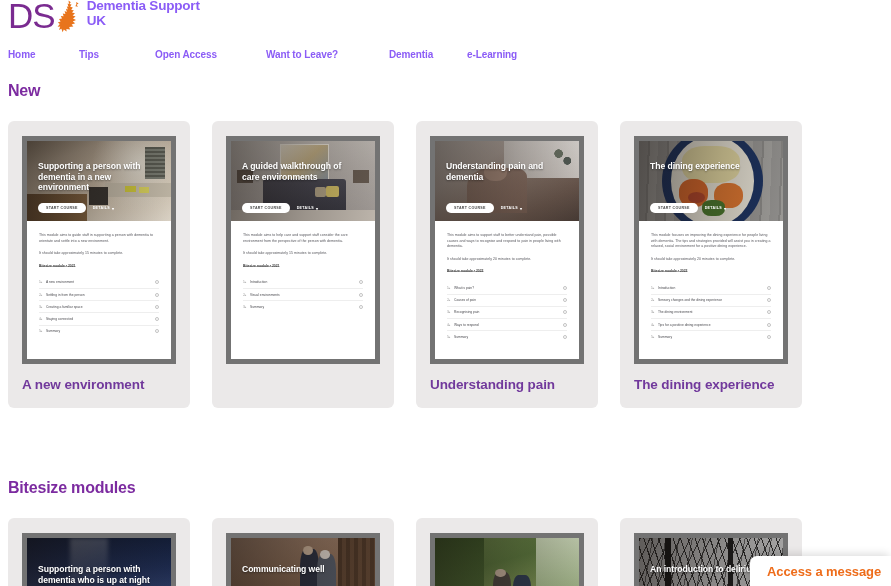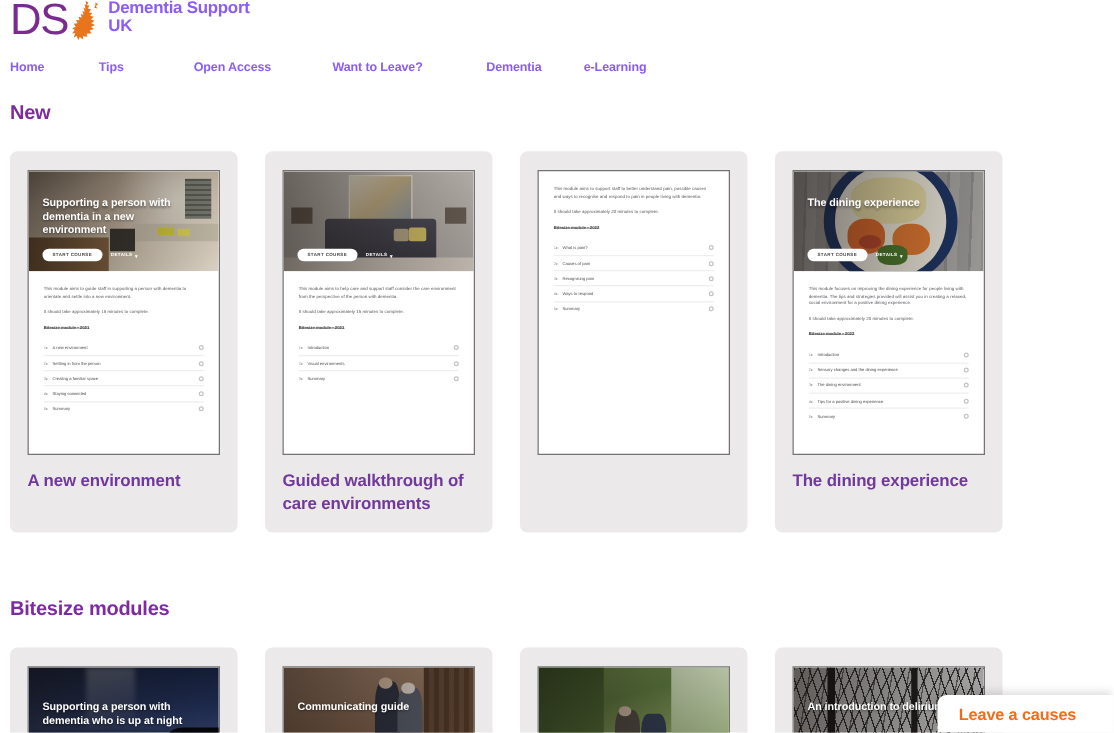--- a/index.html
+++ b/index.html
@@ -56,21 +56,21 @@
     background: #ebe9e9;
     border-radius: 6px;
     padding: 15px 14px 0 14px;
     position: relative;
     cursor: pointer;
   }
   .course-card.tall { padding-bottom: 0; }
 
   .thumb {
     width: 154px; background: #ffffff;
-    border: 1px solid #737373;
+    border: 5px solid #737373;
     overflow: hidden;
     position: relative;
   }
   #row-new .thumb { height: 228px; }
   #row-bitesize .thumb { height: 120px; }
 
   .thumb-hero {
     position: relative; width: 100%; height: 80px;
     overflow: hidden;
   }
@@ -253,20 +253,21 @@
         <div class="hero-bg" style="background:linear-gradient(175deg,#cfcac4 0%,#bdb7b2 40%,#a9a39f 100%);">
           <div style="position:absolute;left:34%;top:4%;width:34%;height:48%;background:linear-gradient(135deg,#efe8d8,#cdb98d 50%,#8e9aa6);border:1px solid #f3eee3;"></div>
           <div style="position:absolute;left:22%;top:48%;width:58%;height:40%;background:linear-gradient(180deg,#4c4c57,#3a3a44);border-radius:3px 3px 0 0;"></div>
           <div style="position:absolute;left:4%;top:36%;width:11%;height:16%;background:#6b5f55;"></div>
           <div style="position:absolute;right:4%;top:36%;width:11%;height:16%;background:#6b5f55;"></div>
           <div style="position:absolute;left:66%;top:56%;width:9%;height:14%;background:#d9c56a;border-radius:2px;"></div>
           <div style="position:absolute;left:58%;top:58%;width:8%;height:12%;background:#b8aa8c;border-radius:2px;"></div>
           <div style="position:absolute;left:0;bottom:0;width:100%;height:14%;background:#cfc7bd;"></div>
         </div>
         <div class="hero-shade"></div>
+        <div class="hero-title">A guided walkthrough of care environments</div>
         <div class="hero-btns">
           <div class="btn-start">START COURSE</div>
           <div class="btn-details">
             <span>DETAILS</span>
             <span class="chev">▾</span>
           </div>
         </div>
       </div>
       <div class="thumb-body">
         <div class="tb-para">This module aims to help care and support staff consider the care environment from the perspective of the person with dementia.</div>
@@ -284,25 +285,41 @@
               <span class="circ"></span>
             </div>
           <div class="tb-li">
               <span class="ix">3▸</span>
               <span class="lbl">Summary</span>
               <span class="circ"></span>
             </div>
         </div>
       </div>
     </div>
-    <div class="card-title">Guided walkthrough of care environments</div>
-  </div>
-
-  <div class="course-card">
-    <div class="thumb">
+  </div>
+
+  <div class="course-card">
+    <div class="thumb">
+      <div class="thumb-hero">
+        <div class="hero-bg" style="background:linear-gradient(150deg,#cfc8c2 0%,#b6aaa2 30%,#8a776c 58%,#6d5a50 78%,#4b3e38 100%);">
+          <div style="position:absolute;right:0;top:0;width:52%;height:46%;background:linear-gradient(200deg,#e9e5e1,#cdc6c0);"></div>
+          <div style="position:absolute;right:2%;top:4%;width:20%;height:30%;background:radial-gradient(circle at 40% 40%,#6d7668 0 18%,rgba(109,118,104,0) 20%),radial-gradient(circle at 70% 70%,#57605a 0 14%,rgba(87,96,90,0) 16%);"></div>
+          <div style="position:absolute;left:22%;top:34%;width:42%;height:56%;background:linear-gradient(160deg,#9c8376,#7d6458);border-radius:40% 20% 0 0;"></div>
+          <div style="position:absolute;left:34%;top:28%;width:16%;height:22%;background:#b09383;border-radius:45%;"></div>
+        </div>
+        <div class="hero-shade"></div>
+        <div class="hero-title">Understanding pain and dementia</div>
+        <div class="hero-btns">
+          <div class="btn-start">START COURSE</div>
+          <div class="btn-details">
+            <span>DETAILS</span>
+            <span class="chev">▾</span>
+          </div>
+        </div>
+      </div>
       <div class="thumb-body">
         <div class="tb-para">This module aims to support staff to better understand pain, possible causes and ways to recognise and respond to pain in people living with dementia.</div>
         <div class="tb-para">It should take approximately 20 minutes to complete.</div>
         <div class="tb-meta">Bitesize module • 2022</div>
         <div class="tb-list">
           <div class="tb-li">
               <span class="ix">1▸</span>
               <span class="lbl">What is pain?</span>
               <span class="circ"></span>
             </div>
@@ -322,20 +339,21 @@
               <span class="circ"></span>
             </div>
           <div class="tb-li">
               <span class="ix">5▸</span>
               <span class="lbl">Summary</span>
               <span class="circ"></span>
             </div>
         </div>
       </div>
     </div>
+    <div class="card-title">Understanding pain</div>
   </div>
 
   <div class="course-card">
     <div class="thumb">
       <div class="thumb-hero">
         <div class="hero-bg" style="background:repeating-linear-gradient(92deg,#9b9a98 0 9px,#8d8c8a 9px 11px,#a8a7a4 11px 19px);">
           <div style="position:absolute;left:16%;top:-14%;width:70%;height:128%;border-radius:50%;background:#1c3464;"></div>
           <div style="position:absolute;left:22%;top:-6%;width:58%;height:112%;border-radius:50%;background:#f0ecdf;"></div>
           <div style="position:absolute;left:30%;top:6%;width:40%;height:46%;background:#eadfa8;border-radius:40%;"></div>
           <div style="position:absolute;left:28%;top:48%;width:20%;height:34%;background:#de6a2c;border-radius:45%;"></div>
@@ -414,21 +432,21 @@
     <div class="thumb">
       <div class="thumb-hero">
         <div class="hero-bg" style="background:linear-gradient(170deg,#9d7f6b 0%,#8c6e58 40%,#7a5c47 75%,#6a4e3c 100%);">
           <div style="position:absolute;right:0;top:0;width:26%;height:100%;background:repeating-linear-gradient(90deg,#4a3526 0 4px,#5c4331 4px 8px);"></div>
           <div style="position:absolute;left:48%;top:14%;width:13%;height:72%;background:#2b3040;border-radius:30% 30% 0 0;"></div>
           <div style="position:absolute;left:60%;top:20%;width:13%;height:66%;background:#545a66;border-radius:30% 30% 0 0;"></div>
           <div style="position:absolute;left:50%;top:10%;width:7%;height:12%;background:#cdb49c;border-radius:50%;"></div>
           <div style="position:absolute;left:62%;top:16%;width:7%;height:11%;background:#ddd4cb;border-radius:50%;"></div>
         </div>
         <div class="hero-shade"></div>
-        <div class="hero-title">Communicating guide</div>
+        <div class="hero-title">Communicating well</div>
 
       </div>
     </div>
   </div>
 
   <div class="course-card">
     <div class="thumb">
       <div class="thumb-hero">
         <div class="hero-bg" style="background:linear-gradient(165deg,#6f8a4c 0%,#5e7c40 35%,#7e9455 65%,#93a86a 100%);">
           <div style="position:absolute;left:0;top:0;width:34%;height:100%;background:linear-gradient(180deg,#3f5b2a,#56743a);"></div>
@@ -457,14 +475,14 @@
         <div class="hero-shade"></div>
         <div class="hero-title">An introduction to delirium</div>
 
       </div>
     </div>
   </div>
 
 </div>
 
 <div class="chat-widget">
-  <span>Leave a causes</span>
+  <span>Access a message</span>
 </div>
 
 </body></html>

